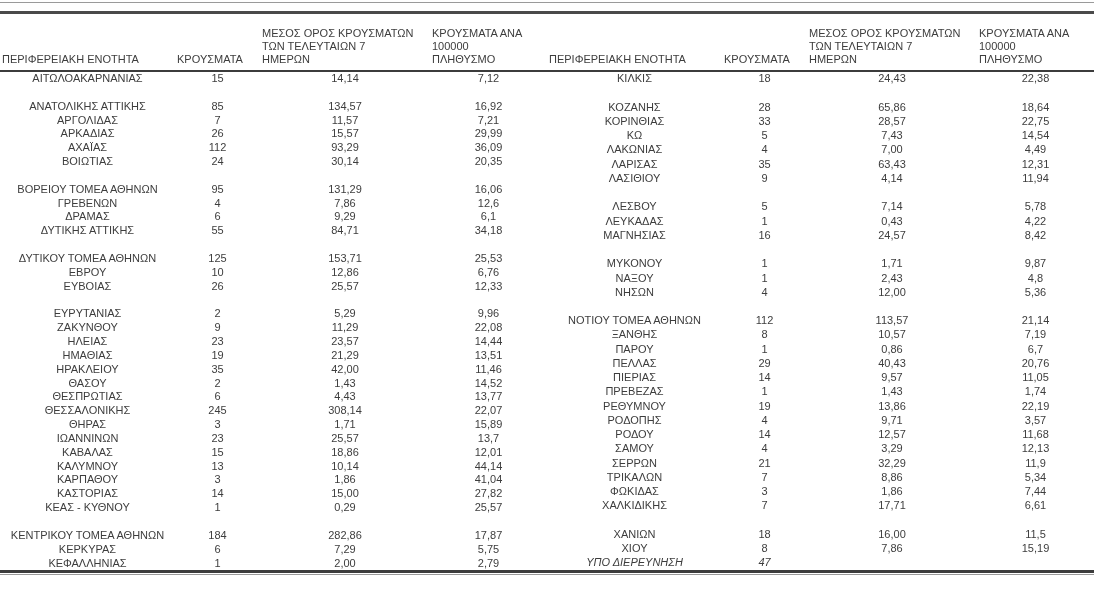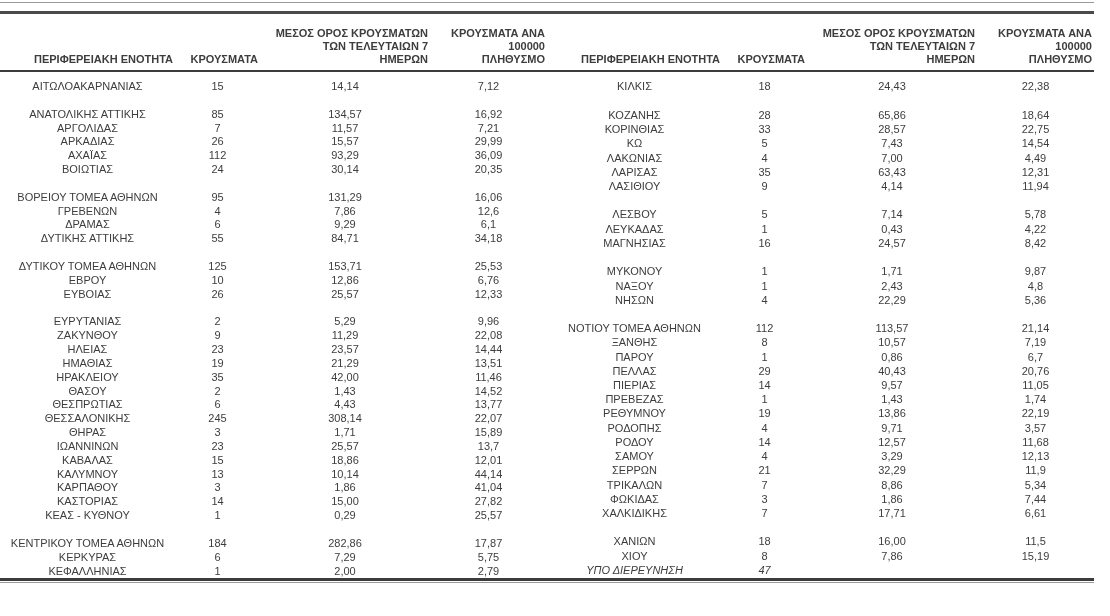--- a/index.html
+++ b/index.html
@@ -33,42 +33,41 @@
     display: flex;
     flex-direction: row;
   }
   table.half {
     table-layout: fixed;
     width: 547px;
     border-collapse: collapse;
     font-size: 11px;
   }
   table.half th {
-    font-weight: bold;
+    font-weight: normal;
     font-size: 11px;
     color: #3d3d3d;
-    text-align: right;
+    text-align: left;
     vertical-align: bottom;
     white-space: pre-line;
     height: 52px;
     padding: 0 2px 4px 2px;
     border-bottom: 2px solid #3c3c3c;
     line-height: 13px;
   }
   table.half td {
     text-align: center;
     vertical-align: middle;
     height: 13.85px;
     padding: 0;
     line-height: 13.85px;
     white-space: nowrap;
     overflow: hidden;
   }
   table.half tbody tr:first-child td {
-    padding-top: 8px;
   }
   tr.italic td {
     font-style: italic;
   }
   .rule-bottom-thick {
     height: 3px;
     background: #3c3c3c;
   }
   .rule-bottom-thin {
     height: 1px;
@@ -428,21 +427,21 @@
             </tr>
             <tr>
               <td>ΝΑΞΟΥ</td>
               <td>1</td>
               <td>2,43</td>
               <td>4,8</td>
             </tr>
             <tr>
               <td>ΝΗΣΩΝ</td>
               <td>4</td>
-              <td>22,29</td>
+              <td>12,00</td>
               <td>5,36</td>
             </tr>
             <tr>
               <td></td>
               <td></td>
               <td></td>
               <td></td>
             </tr>
             <tr>
               <td>ΝΟΤΙΟΥ ΤΟΜΕΑ ΑΘΗΝΩΝ</td>

